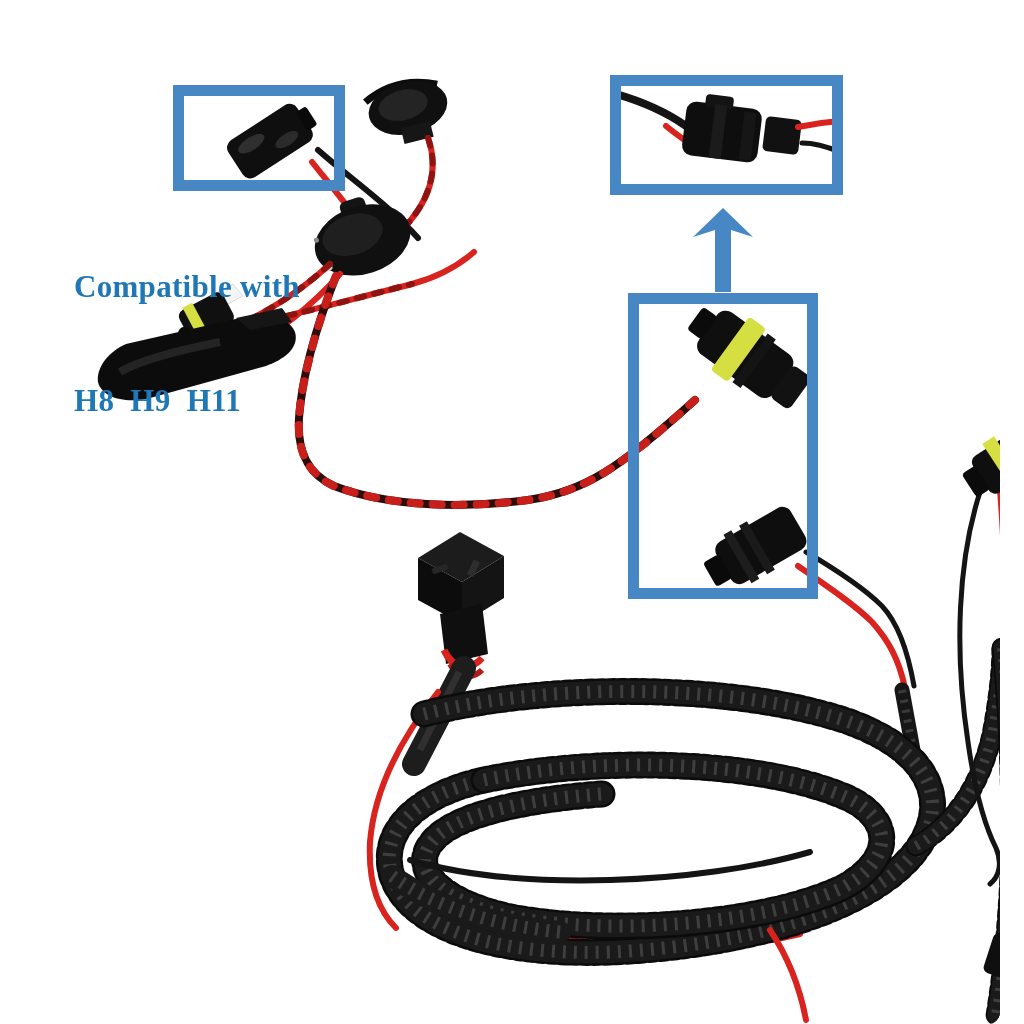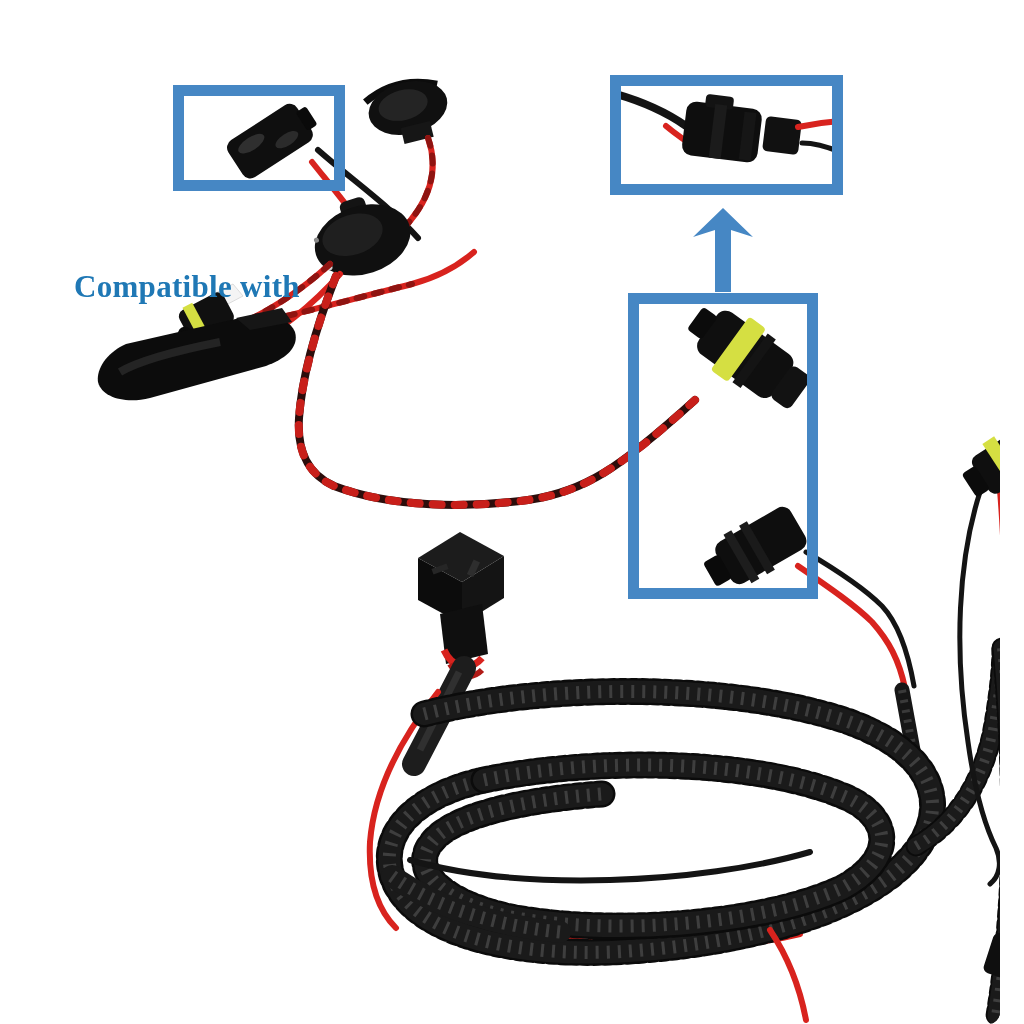--- a/index.html
+++ b/index.html
@@ -172,14 +172,15 @@
   <g>
     <rect x="178.5" y="90.5" width="161" height="95" class="annBox" stroke="#4687c4"></rect>
     <rect x="615.5" y="80.5" width="222" height="109" class="annBox" stroke="#4687c4"></rect>
     <rect x="633.5" y="298.5" width="179" height="295" class="annBox" stroke="#4687c4"></rect>
     <polygon points="723,208 753,237 731,230 731,292 715,292 715,230 693,237" fill="#4687c4"></polygon>
   </g>
 </svg>
 
   <div class="label">
     <div>Compatible with</div>
+    <div>H8  H9  H11</div>
   </div>
 </div>
 
 </body></html>

